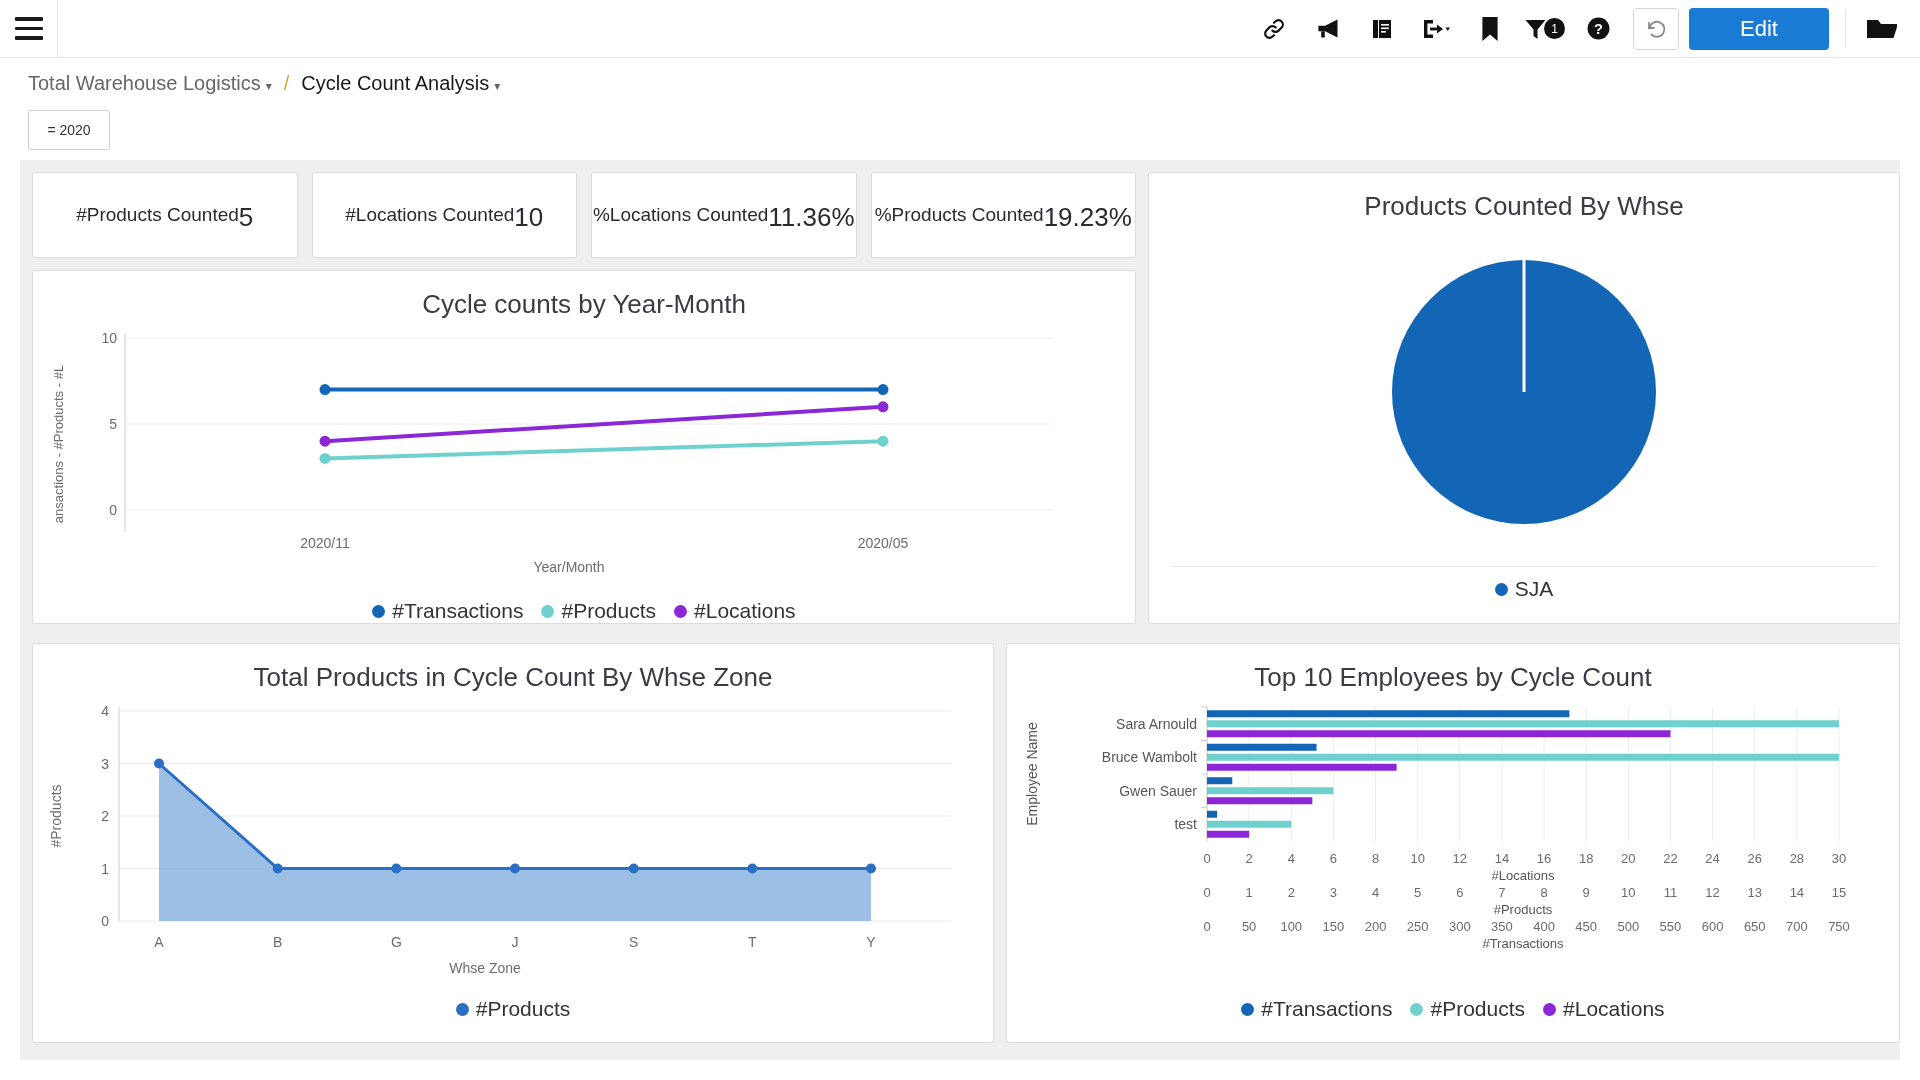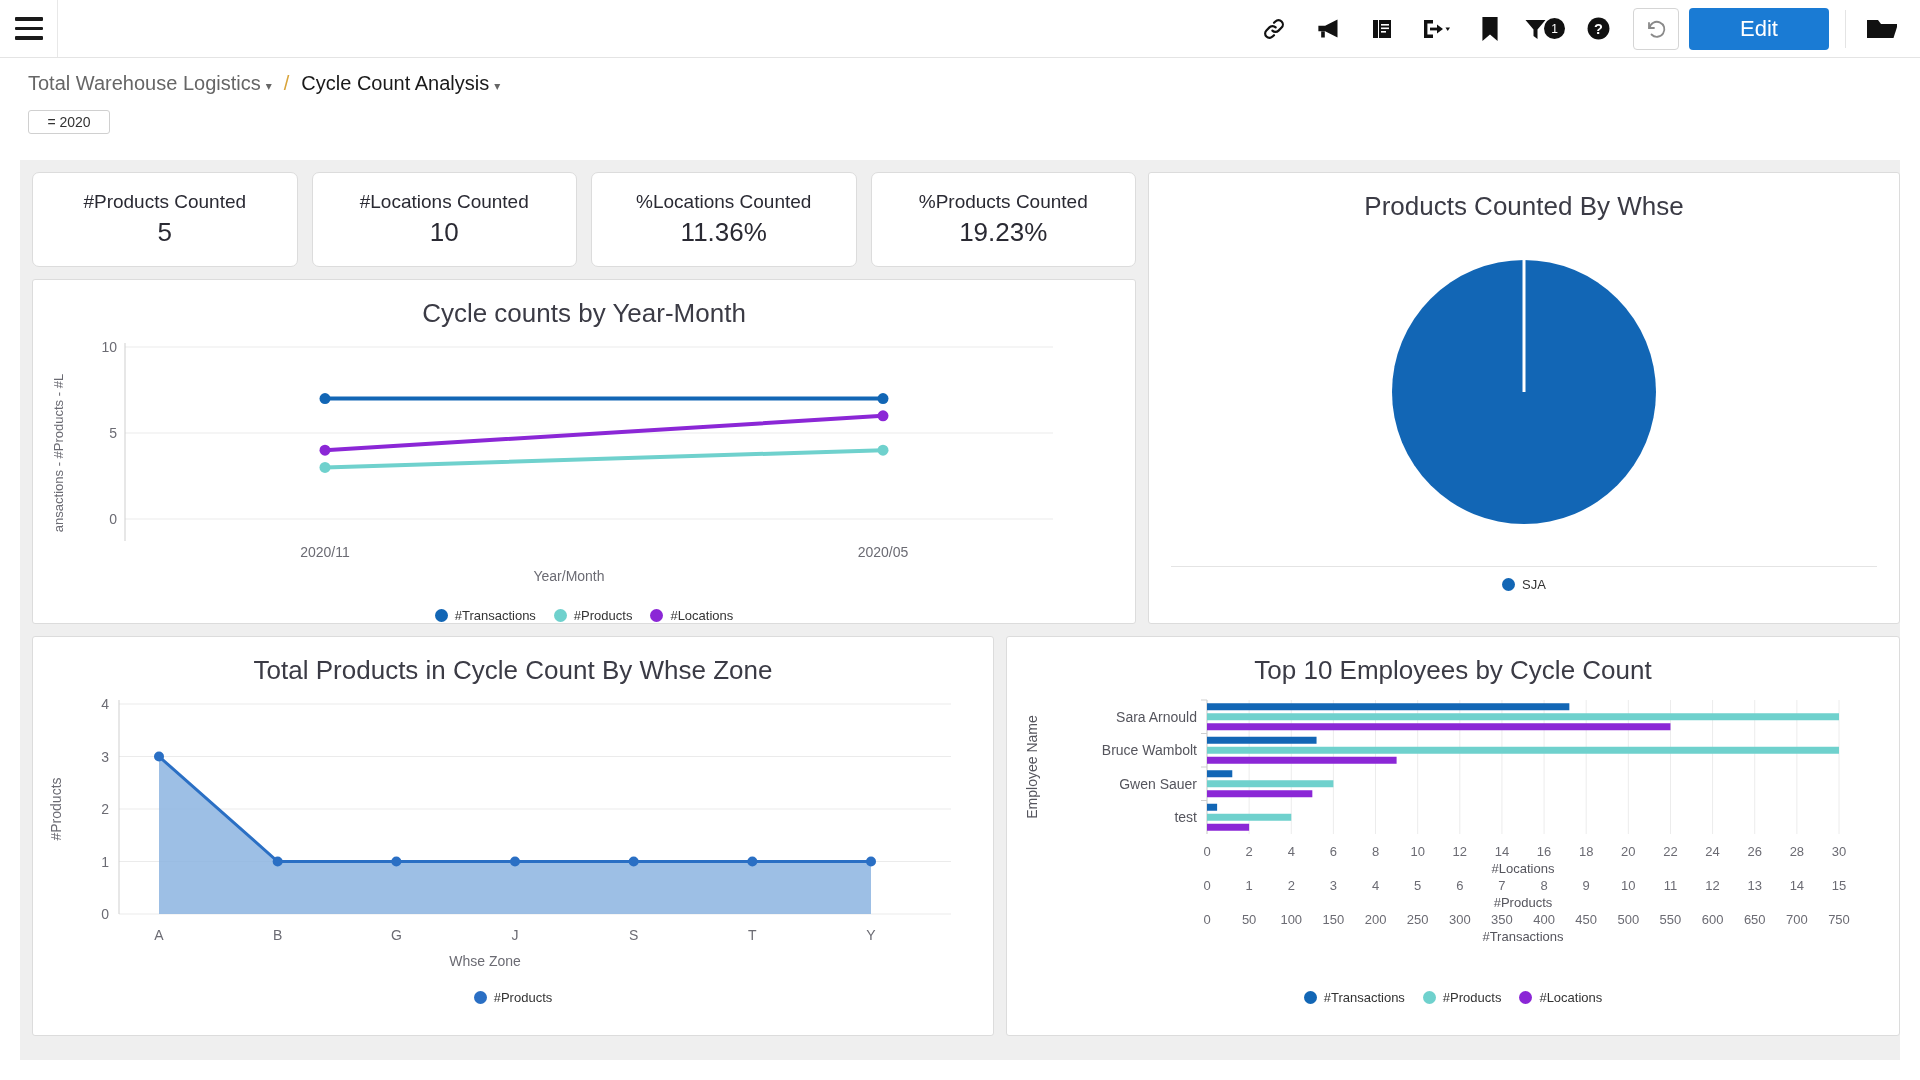--- a/index.html
+++ b/index.html
@@ -65,58 +65,58 @@
   }
   .crumb-app { color: #666; cursor:pointer; }
   .crumb-slash { color: #d9a43a; margin: 0 6px; }
   .crumb-sheet { color: #1a1a1a; cursor:pointer; }
   .caret { display:inline-block; margin-left:5px; font-size: 12px; color:#666; }
 
   
   .chipbar { padding: 2px 0 10px 28px; }
   .chip {
     display:inline-flex; align-items:center; justify-content:center;
-    height: 24px; min-width: 82px; padding: 0 12px;
+    height: 40px; min-width: 82px; padding: 0 12px;
     border: 1px solid #d0d0d0; border-radius: 3px;
     background: #fff; font-size: 14px; color:#333; cursor: pointer;
   }
 
   
   .dash {
     position: absolute; left: 20px; top: 160px;
     width: 1880px; height: 900px;
     background: #efefef;
     padding: 12px;
   }
   .row1 { display: flex; gap: 12px; height: 452px; }
-  .row2 { display: flex; gap: 12px; height: 400px; margin-top: 12px; }
+  .row2 { display: flex; gap: 12px; height: 400px; margin-top: 19px; }
   .left-col { width: 1104px; display:flex; flex-direction:column; gap: 12px; }
 
   .card {
     background: #fff; border: 1px solid #dcdcdc; border-radius: 3px;
   }
   .kpi-row { display:flex; gap: 14px; height: 100px; }
   .kpi {
-    flex: 1; background:#fff; border:1px solid #dcdcdc; border-radius:7px;
-    display:flex; flex-direction:column; align-items:center; justify-content:center;
+    flex: 1; background:#fff; border:1px solid #dcdcdc; border-radius:2px;
+    display:flex; flex-direction:row; align-items:center; justify-content:center;
   }
   .kpi-label { font-size: 19px; color:#2a2a33; }
   .kpi-value { font-size: 26px; color:#2a2a33; margin-top: 4px; }
 
   .chart-card { flex:1; position: relative; }
   .chart-title {
     text-align:center; font-size: 26px; color: #3b3b45;
     padding-top: 18px; font-weight: 400;
   }
 
   .pie-card { width: 752px; position:relative; }
 
   .legend {
     display:flex; align-items:center; justify-content:center; gap: 18px;
-    font-size: 13px; color:#333;
+    font-size: 21px; color:#333;
   }
   .legend-item { display:flex; align-items:center; gap:7px; }
   .legend-dot { width: 13px; height: 13px; border-radius:50%; display:inline-block; }
 </style>
 </head>
 <body>
 
 <div class="page">
 
   <div class="toolbar">

